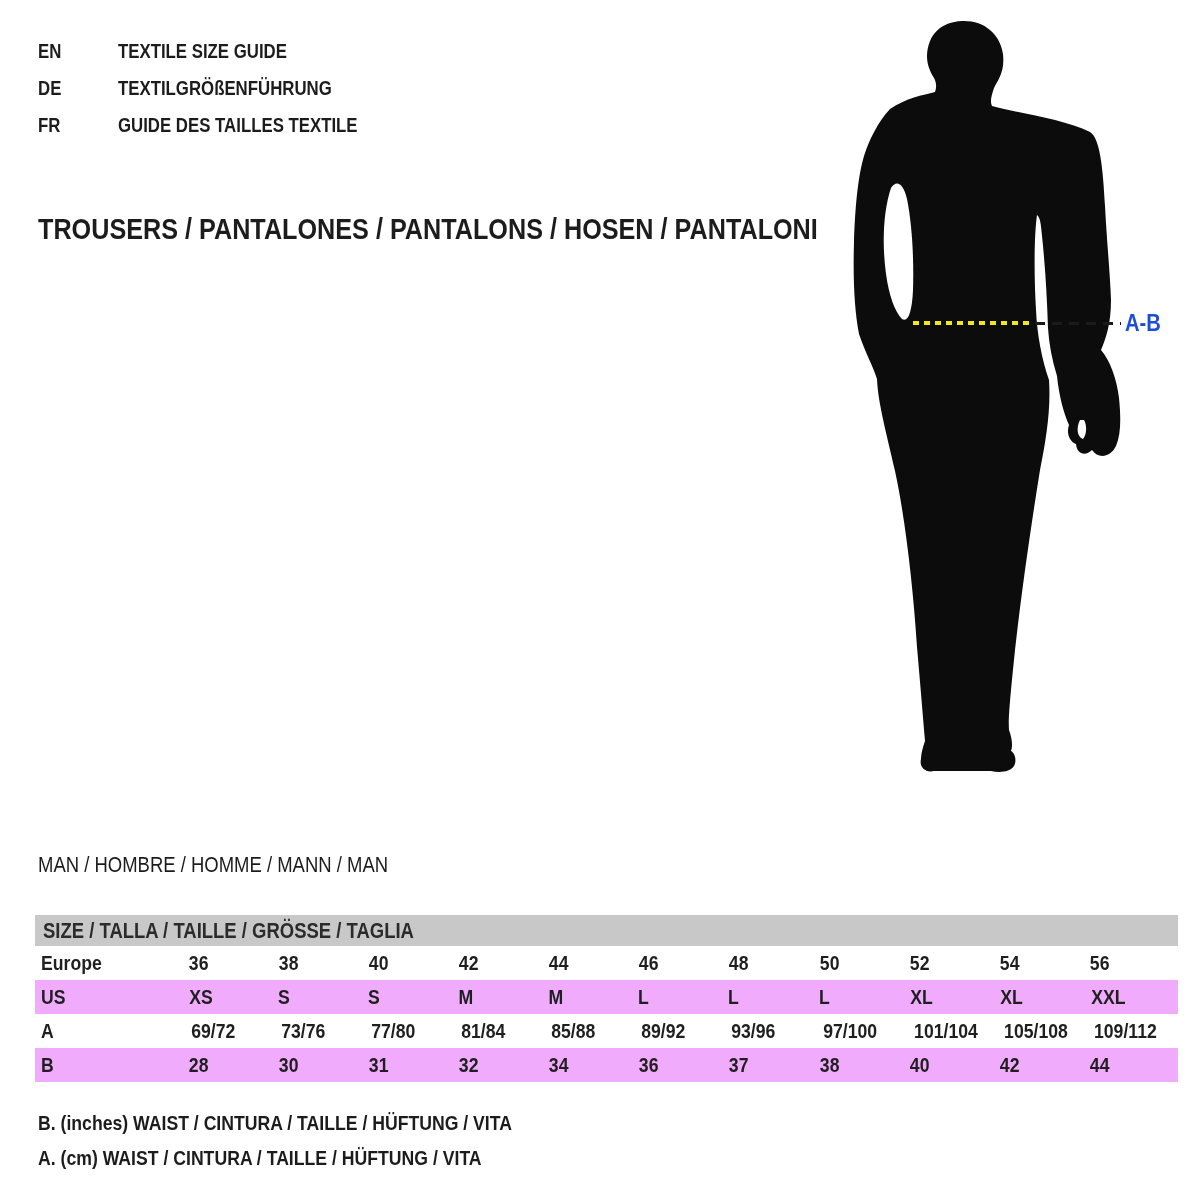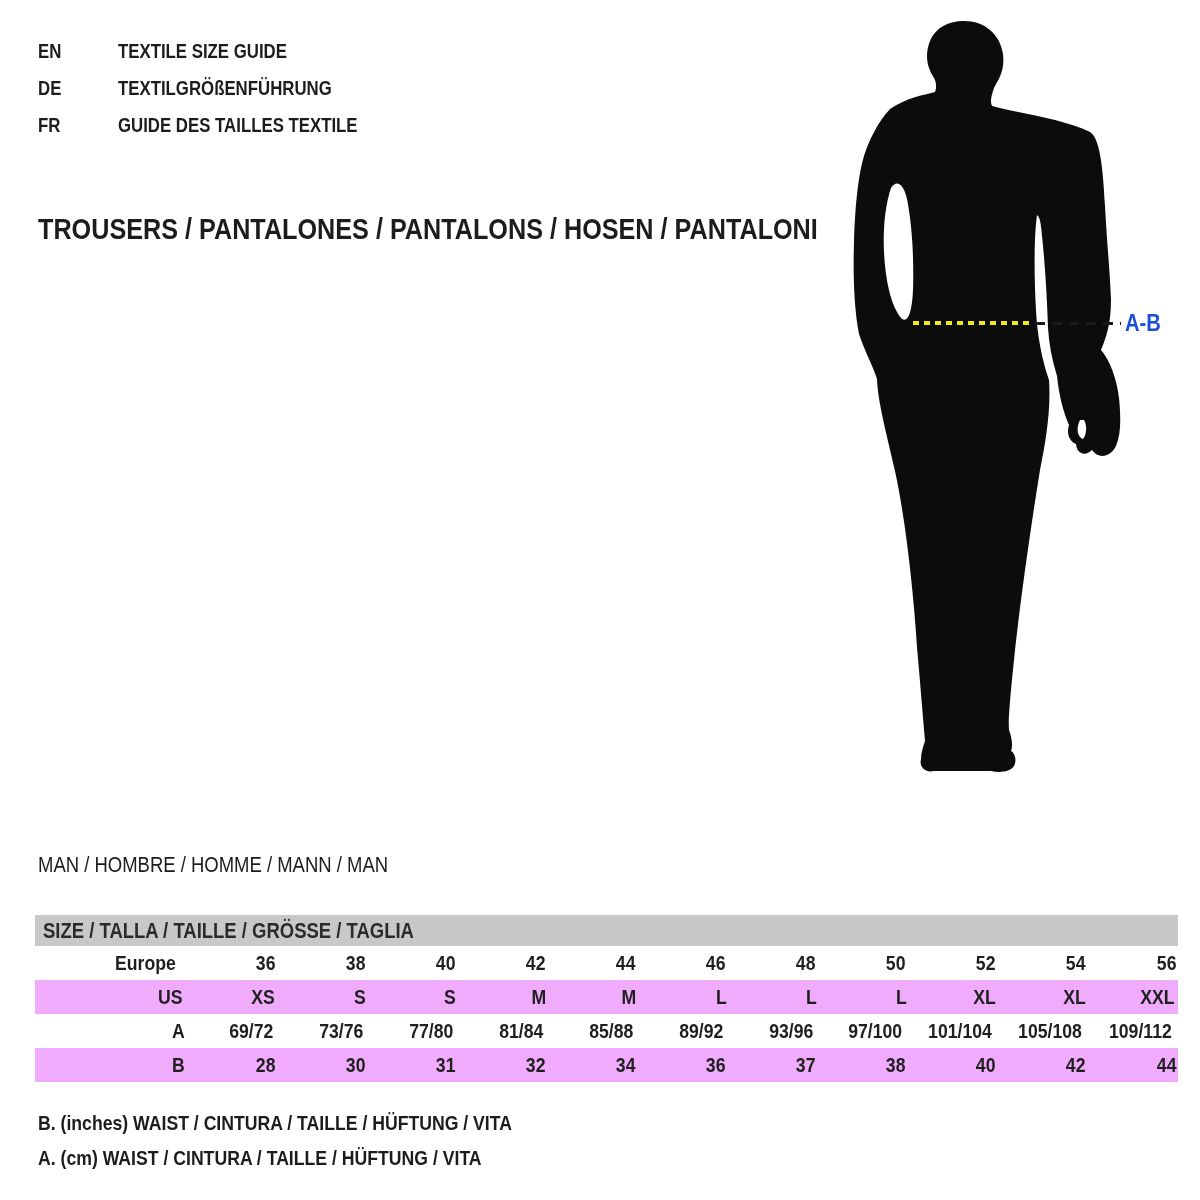--- a/index.html
+++ b/index.html
@@ -39,22 +39,22 @@
   
   .section-title{position:absolute;left:38px;top:852px;font-weight:400;font-size:22px;line-height:26px;}
 
   
   table.size-table{
     position:absolute;left:35px;top:905px;width:1143px;
     border-collapse:collapse;table-layout:fixed;margin-top:10px;
   }
   .size-table td{padding:0;font-weight:700;font-size:21px;color:#1f1f1f;overflow:hidden;}
   .size-table tr.t-head td{height:31px;background:#c8c8c8;text-align:left;padding-left:8px;color:#2b2b2b;font-size:22px;}
-  .size-table tr.t-row td{height:34px;text-align:right;}
-  .size-table tr.t-row td.t-label{text-align:right;padding-left:6px;}
+  .size-table tr.t-row td{height:34px;text-align:left;}
+  .size-table tr.t-row td.t-label{text-align:left;padding-left:6px;}
   .size-table tr.bg-alt td{background:#f0abfc;}
 
   
   .footnotes{position:absolute;left:38px;top:1105px;}
   .footnote{height:35px;display:flex;align-items:center;font-weight:700;font-size:21px;}
 </style>
 </head>
 <body>
 
 <div class="page">

